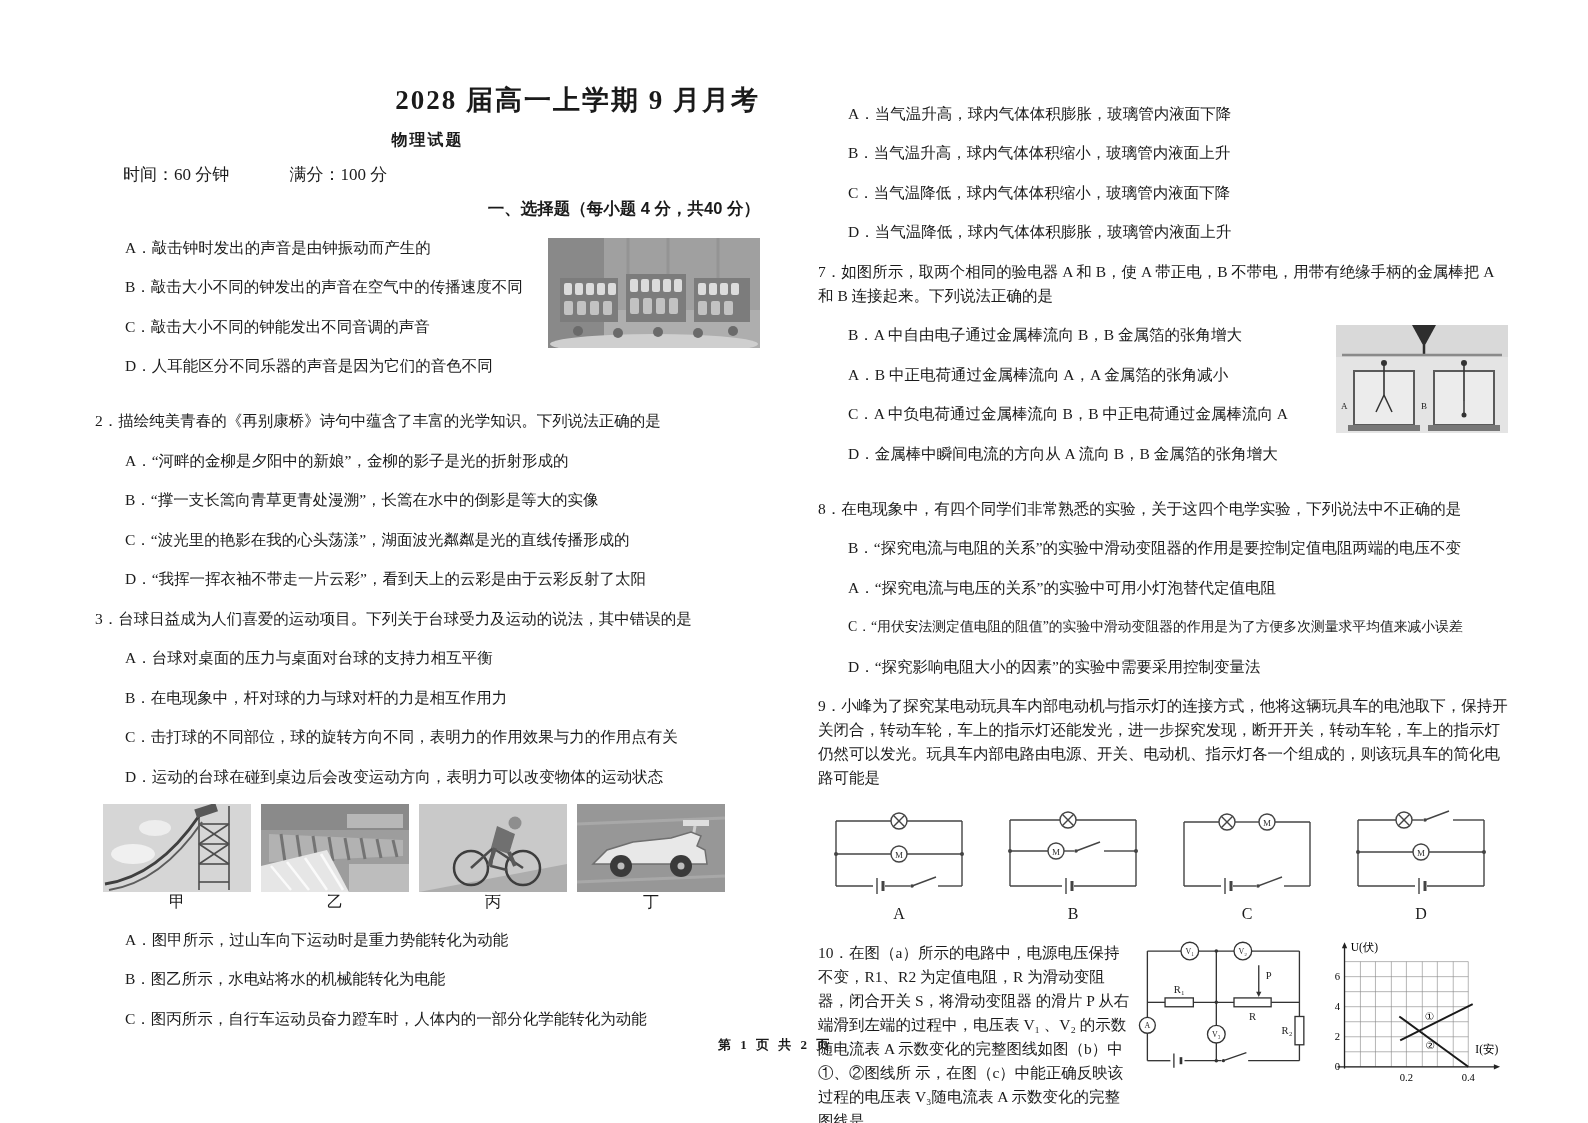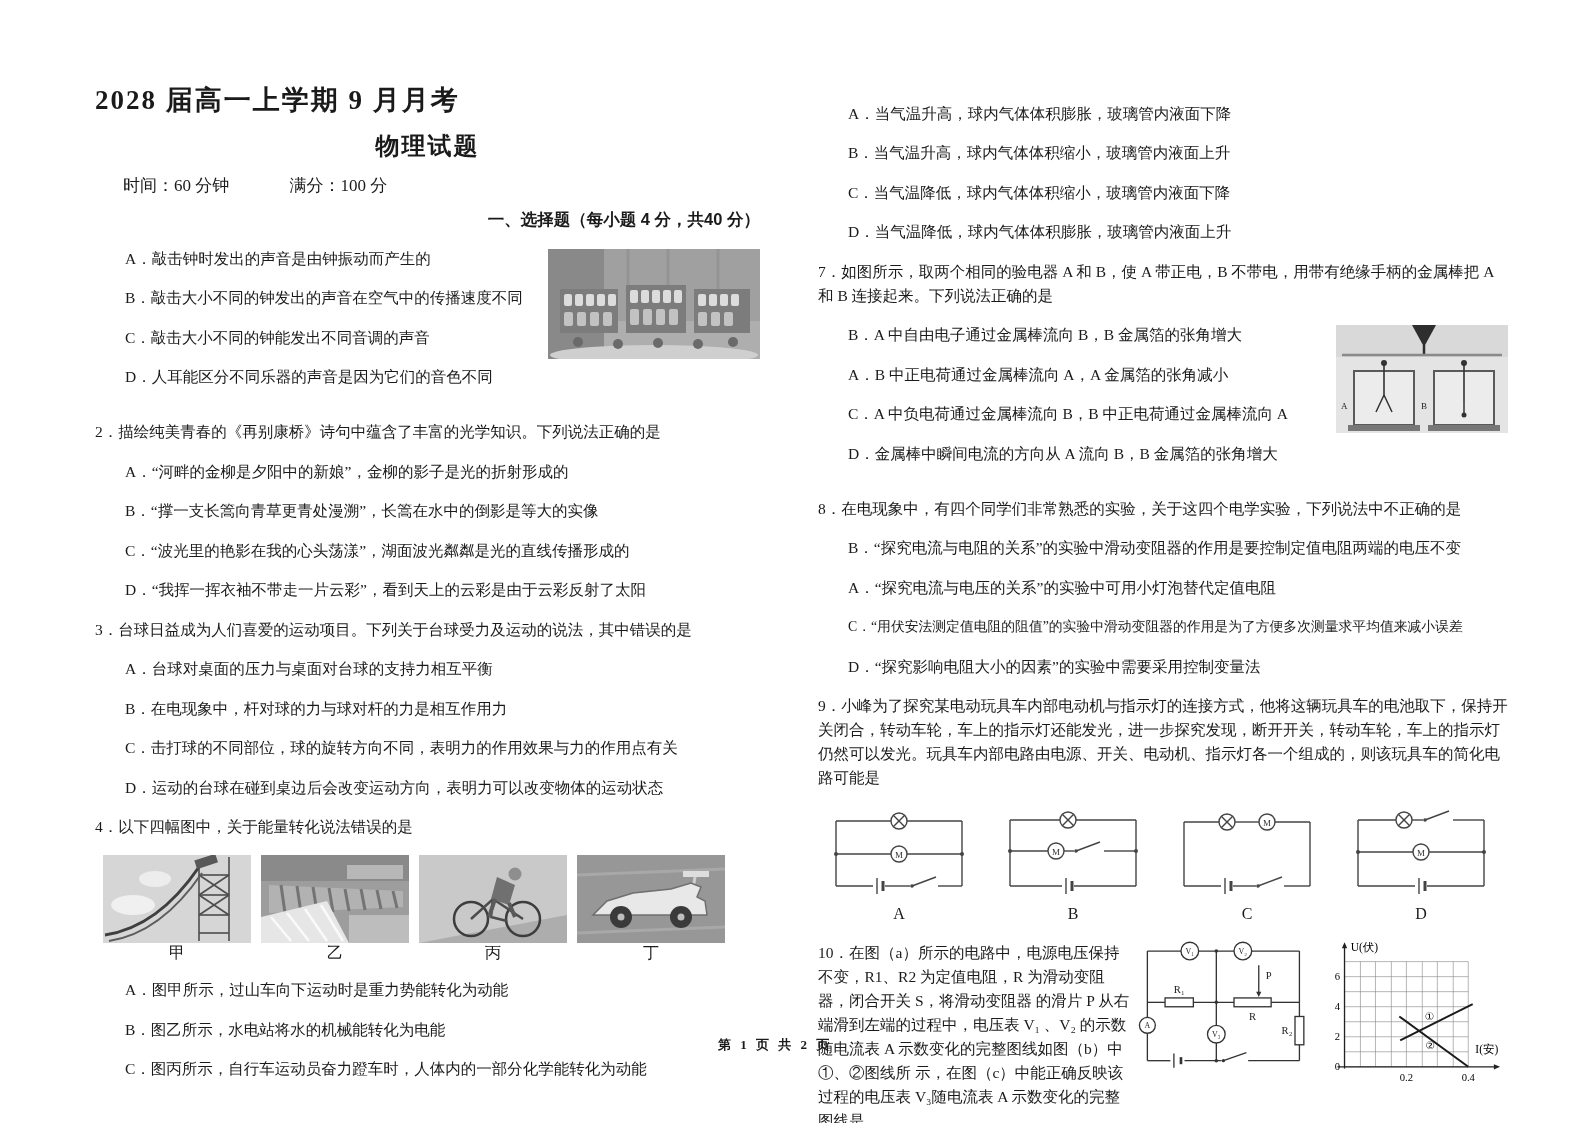--- a/index.html
+++ b/index.html
@@ -4,22 +4,22 @@
 <style>
   html,body{margin:0;padding:0;}
   body{
     width:1588px;height:1123px;position:relative;background:#ffffff;
     font-family:"Liberation Serif","DejaVu Serif",serif;color:#1a1a1a;
     overflow:hidden;
   }
   .col{position:absolute;}
   .col-left{left:95px;top:82px;width:665px;}
   .col-right{left:818px;top:86px;width:690px;}
-  .title{text-align:left;font-size:27px;font-weight:bold;letter-spacing:2px;margin-bottom:12px;}
-  .subtitle{text-align:center;font-size:24px;font-weight:bold;letter-spacing:2px;margin-bottom:12px;font-family:Liberation Mono, monospace;}
+  .title{text-align:right;font-size:27px;font-weight:bold;letter-spacing:2px;margin-bottom:12px;}
+  .subtitle{text-align:center;font-size:16px;font-weight:bold;letter-spacing:2px;margin-bottom:12px;font-family:Liberation Mono, monospace;}
   .meta{text-align:left;font-size:17px;margin-bottom:12px;}
   .meta span{margin:0 28px;}
   .sec-head{font-family:"Liberation Sans","DejaVu Sans",sans-serif;font-weight:bold;font-size:16.5px;margin:4px 0 6px 0;text-align:right;}
   .q{margin-bottom:3px;}
   .stem{font-size:15.5px;line-height:24px;}
   .opt{font-size:15.5px;line-height:24px;padding-left:30px;}
   .opt.tight{font-size:13.8px;}
   .float-r{float:right;margin:2px 0 4px 12px;}
   .clear{clear:both;}
   .photo-row{display:flex;gap:10px;margin:6px 0 0 8px;}
@@ -117,21 +117,20 @@
 
   <div class="q">
     <p class="stem">3．台球日益成为人们喜爱的运动项目。下列关于台球受力及运动的说法，其中错误的是</p>
     <p class="opt">A．台球对桌面的压力与桌面对台球的支持力相互平衡</p>
     <p class="opt">B．在电现象中，杆对球的力与球对杆的力是相互作用力</p>
     <p class="opt">C．击打球的不同部位，球的旋转方向不同，表明力的作用效果与力的作用点有关</p>
     <p class="opt">D．运动的台球在碰到桌边后会改变运动方向，表明力可以改变物体的运动状态</p>
   </div>
 
   <div class="q">
-    <p class="stem">4．以下四幅图中，关于能量转化说法错误的是</p>
     <div class="photo-row">
       <svg width="148" height="88" viewBox="0 0 148 88">
         <rect width="148" height="88" fill="#d6d6d6"></rect>
         <ellipse cx="30" cy="50" rx="22" ry="10" fill="#f0f0f0"></ellipse>
         <ellipse cx="52" cy="24" rx="16" ry="8" fill="#ededed"></ellipse>
         <g stroke="#4d4d4d" stroke-width="1.6" fill="none">
           <line x1="96" y1="6" x2="96" y2="86"></line>
             <line x1="126" y1="2" x2="126" y2="86"></line>
           <line x1="96" y1="20" x2="126" y2="20"></line>
             <line x1="96" y1="40" x2="126" y2="40"></line>

